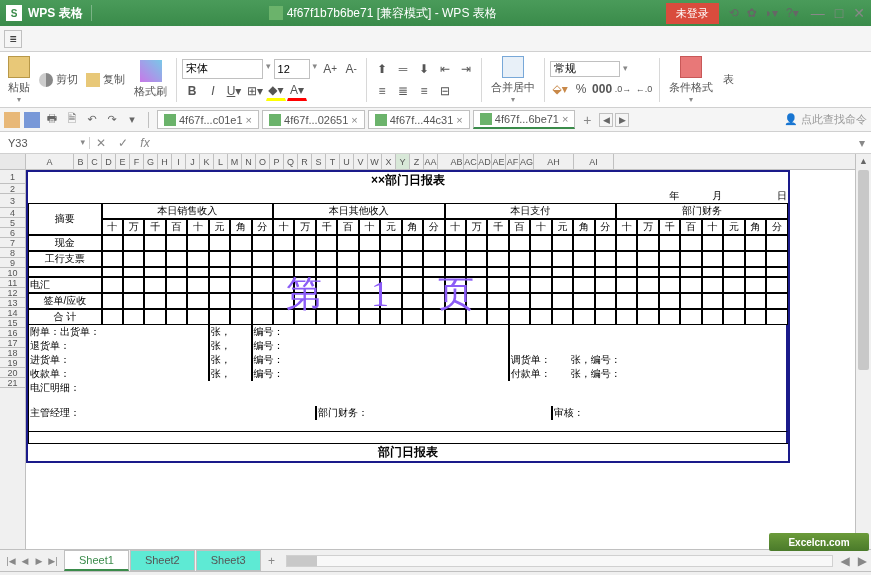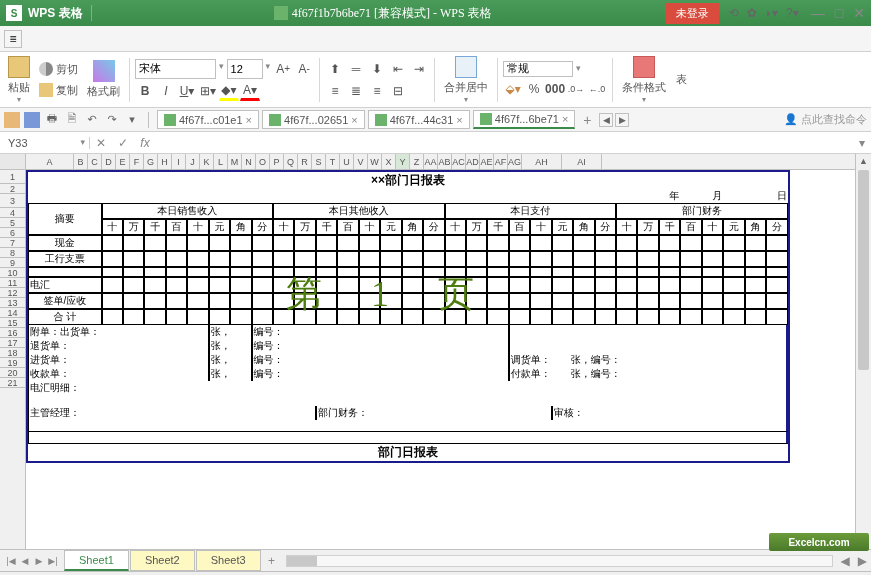--- a/index.html
+++ b/index.html
@@ -2,38 +2,38 @@
 <html><head>
   <meta charset="utf-8">
   <style>
     * { box-sizing: border-box; margin: 0; padding: 0; }
     body { font-family: "Microsoft YaHei", SimSun, sans-serif; font-size: 12px; background: #fff; width: 871px; height: 575px; overflow: hidden; position: relative; }
     
     .title-bar { height: 26px; background: linear-gradient(#4a9b5a, #3a8b4a); display: flex; align-items: center; color: #fff; padding: 0 6px; }
     .title-bar .logo { width: 16px; height: 16px; background: #fff; color: #3a8b4a; display: flex; align-items: center; justify-content: center; font-weight: bold; font-size: 10px; margin-right: 6px; }
     .title-bar .app-name { font-size: 12px; font-weight: bold; }
     .title-bar .divider { width: 1px; height: 16px; background: rgba(255,255,255,0.3); margin: 0 8px; }
-    .title-bar .doc-area { flex: 1; display: flex; align-items: center; justify-content: center; font-family: Liberation Serif, serif; }
+    .title-bar .doc-area { flex: 1; display: flex; align-items: center; justify-content: center; }
     .title-bar .doc-icon { width: 14px; height: 14px; background: #6bb36b; margin-right: 4px; }
     .title-bar .login-btn { background: #d94c3d; color: #fff; padding: 3px 10px; font-size: 11px; }
     .title-bar .sys-icons { display: flex; align-items: center; gap: 8px; margin-left: 10px; color: #888; }
     .title-bar .sys-icons span { color: #666; font-size: 12px; }
     .title-bar .win-btns { display: flex; gap: 10px; margin-left: 12px; }
     .title-bar .win-btns span { color: #888; font-size: 14px; }
     
     .menu-bar { height: 26px; background: #f5f5f5; display: flex; align-items: center; border-bottom: 1px solid #d0d0d0; }
     .menu-bar .menu-btn { width: 18px; height: 18px; margin: 0 4px; border: 1px solid #c0c0c0; display: flex; align-items: center; justify-content: center; }
     .menu-bar .tab { padding: 5px 12px; color: #555; font-size: 12px; }
     .menu-bar .tab.active { background: #fff; color: #3a8b4a; border-top: 2px solid #3a8b4a; }
     
     .ribbon { height: 56px; background: #fff; border-bottom: 1px solid #d0d0d0; display: flex; align-items: center; padding: 2px 4px; gap: 2px; }
     .ribbon-sep { width: 1px; height: 44px; background: #d8d8d8; margin: 0 3px; }
     .ribbon .big-btn { display: flex; flex-direction: column; align-items: center; padding: 2px 4px; font-size: 11px; color: #555; }
     .ribbon .big-btn .icn { width: 22px; height: 22px; margin-bottom: 2px; }
-    .ribbon .small-row { display: flex; flex-direction: column; gap: 2px; }
+    .ribbon .small-row { display: flex; flex-direction: row; gap: 2px; }
     .ribbon .small-btn { display: flex; align-items: center; gap: 3px; padding: 2px 3px; font-size: 11px; color: #555; }
     .ribbon .small-btn .icn { width: 14px; height: 14px; }
     .ribbon select, .ribbon input { font-size: 11px; border: 1px solid #c0c0c0; padding: 1px 3px; }
     .ribbon .font-name { width: 81px; }
     .ribbon .font-size { width: 36px; }
     .ribbon .fmt-group { display: flex; flex-direction: column; gap: 2px; }
     .ribbon .fmt-row { display: flex; gap: 1px; }
     .ribbon .fmt-btn { width: 20px; height: 20px; border: 1px solid transparent; display: flex; align-items: center; justify-content: center; font-size: 12px; color: #555; }
     
     .qat { height: 24px; background: #f5f5f5; border-bottom: 1px solid #d0d0d0; display: flex; align-items: center; padding: 0 4px; gap: 4px; }
@@ -66,32 +66,32 @@
     .col-headers { height: 16px; background: #f0f0f0; border-bottom: 1px solid #c0c0c0; display: flex; }
     .col-headers .ch { border-right: 1px solid #c0c0c0; font-size: 9px; text-align: center; color: #555; line-height: 16px; }
     .col-headers .ch.active { background: #d8e8d8; }
     
     .sheet-content { position: absolute; top: 16px; left: 0; right: 0; }
     .report { border: 2px solid #1a1a8a; width: 764px; }
     .report td { border: 1px solid #000; font-size: 10px; text-align: center; padding: 0 1px; height: 10px; }
     .report .title-row td { border: none; font-size: 12px; font-weight: bold; height: 14px; }
     .report .nb td { border-left: 1px solid #000; border-right: 1px solid #000; border-top: none; border-bottom: none; text-align: left; }
     .report .nb td.last { border-right: 2px solid #1a1a8a; }
-    .watermark { position: absolute; top: 100px; left: 260px; font-size: 36px; color: #4d7c0f; font-family: SimSun; pointer-events: none; letter-spacing: 20px; }
+    .watermark { position: absolute; top: 100px; left: 260px; font-size: 36px; color: #8b5cf6; font-family: SimSun; pointer-events: none; letter-spacing: 20px; }
     
     .vscroll { width: 16px; background: #f0f0f0; border-left: 1px solid #c0c0c0; position: relative; }
     .vscroll .thumb { position: absolute; top: 16px; left: 2px; right: 2px; height: 200px; background: #c8c8c8; border-radius: 2px; }
     .vscroll .arrow { position: absolute; left: 0; right: 0; height: 14px; text-align: center; font-size: 9px; color: #666; }
     .vscroll .arrow.up { top: 2px; }
     .vscroll .arrow.dn { bottom: 2px; }
     
     .sheet-tabs { height: 22px; background: #f0f0f0; border-top: 1px solid #c0c0c0; display: flex; align-items: center; }
     .sheet-tabs .nav { display: flex; padding: 0 4px; }
     .sheet-tabs .nav span { width: 14px; text-align: center; font-size: 9px; color: #888; }
-    .sheet-tabs .stab { padding: 3px 14px; background: #fef9c3; border: 1px solid #c0c0c0; font-size: 11px; color: #555; margin-right: 1px; }
+    .sheet-tabs .stab { padding: 3px 14px; background: #5eead4; border: 1px solid #c0c0c0; font-size: 11px; color: #555; margin-right: 1px; }
     .sheet-tabs .stab.active { background: #fff; border-bottom: 2px solid #3a8b4a; color: #3a8b4a; }
     .sheet-tabs .add { width: 20px; text-align: center; color: #888; }
     .sheet-tabs .hscroll { flex: 1; height: 12px; background: #f8f8f8; margin: 0 4px; position: relative; border: 1px solid #d0d0d0; }
     .sheet-tabs .hscroll .thumb { position: absolute; left: 0; width: 30px; top: 0; bottom: 0; background: #c8c8c8; }
     
     .status-bar { height: 22px; background: #f0f0f0; border-top: 1px solid #c0c0c0; display: flex; align-items: center; padding: 0 6px; font-size: 11px; color: #666; justify-content: flex-end; gap: 8px; }
     .status-bar .view-btns { display: flex; }
     .status-bar .view-btns span { width: 20px; height: 16px; border: 1px solid #c0c0c0; display: flex; align-items: center; justify-content: center; }
     
     .watermark-logo { position: absolute; right: 2px; bottom: 24px; width: 100px; height: 18px; background: linear-gradient(#6b9b3a, #4a7a2a); color: #fff; font-size: 10px; font-weight: bold; display: flex; align-items: center; justify-content: center; border-radius: 2px; }
@@ -328,21 +328,21 @@
         <div class="ch" style="width: 14px;">R</div>
         <div class="ch" style="width: 14px;">S</div>
         <div class="ch" style="width: 14px;">T</div>
         <div class="ch" style="width: 14px;">U</div>
         <div class="ch" style="width: 14px;">V</div>
         <div class="ch" style="width: 14px;">W</div>
         <div class="ch" style="width: 14px;">X</div>
         <div class="ch active" style="width: 14px;">Y</div>
         <div class="ch" style="width: 14px;">Z</div>
         <div class="ch" style="width: 14px;">AA</div>
-        <div class="ch" style="width: 14px;">AB</div>
+        <div class="ch" style="width: 14px; margin-left: 12px;">AB</div>
         <div class="ch" style="width: 14px;">AC</div>
         <div class="ch" style="width: 14px;">AD</div>
         <div class="ch" style="width: 14px;">AE</div>
         <div class="ch" style="width: 14px;">AF</div>
         <div class="ch" style="width: 14px;">AG</div>
         <div class="ch" style="width: 40px;">AH</div>
         <div class="ch" style="width: 40px;">AI</div>
       </div>
     <div class="sheet-content">
       <table class="report" cellspacing="0">

